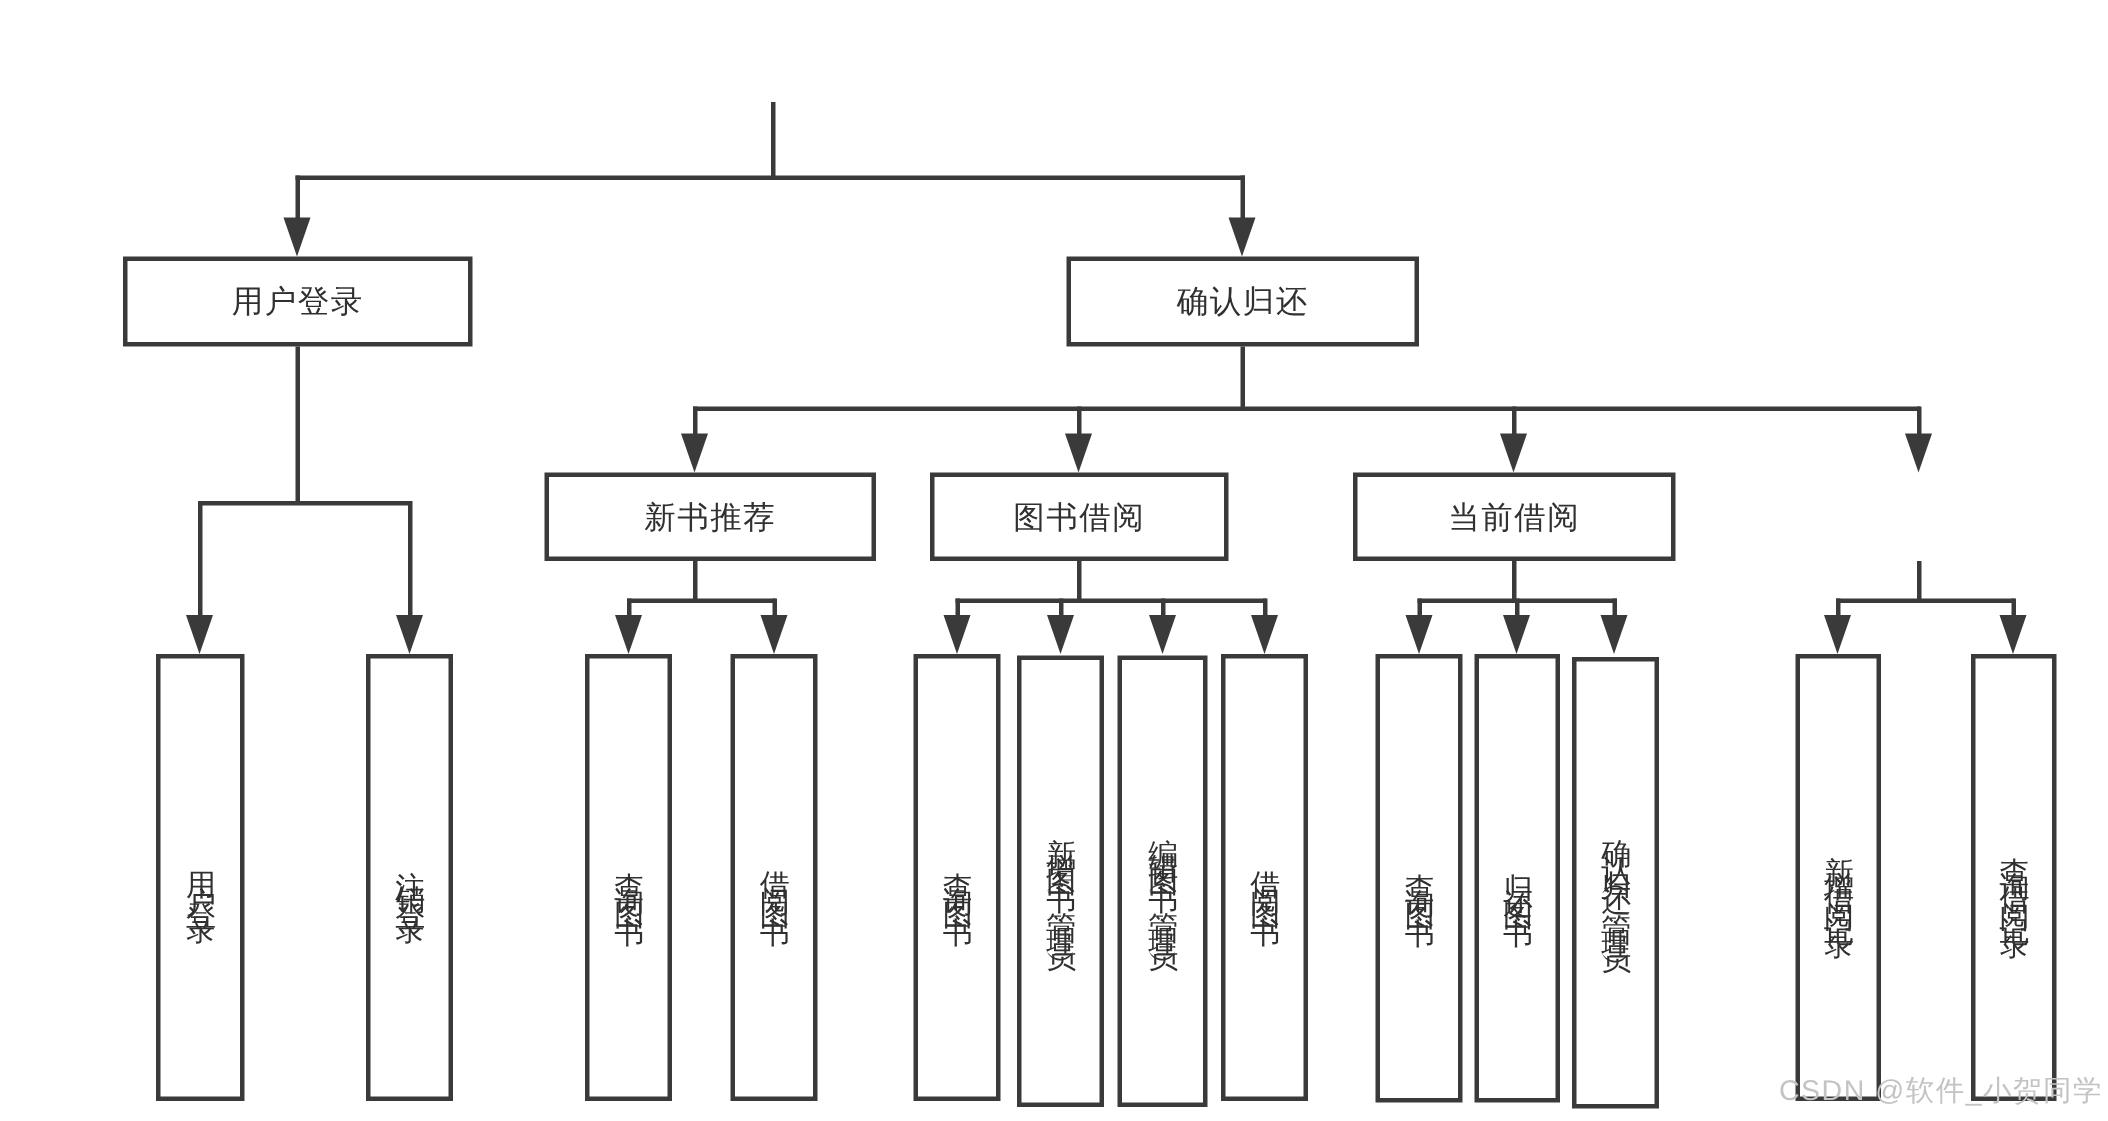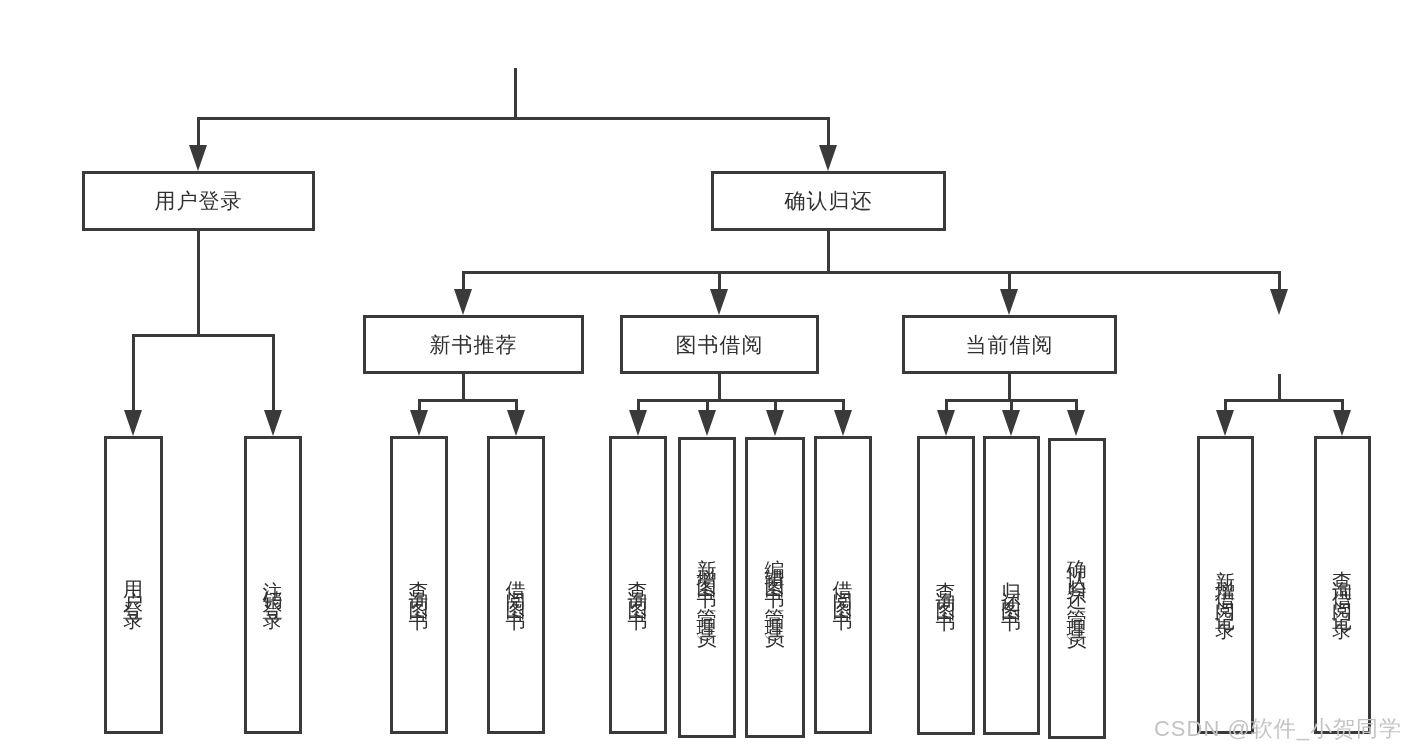--- a/index.html
+++ b/index.html
@@ -49,21 +49,21 @@
   
   .ah{
     position:absolute;width:0;height:0;
     border-left:9px solid transparent;
     border-right:9px solid transparent;
     border-top:26px solid var(--line);
   }
   .watermark{
     position:absolute;
     top:714px;right:3px;
-    font-size:22px;
+    font-size:19px;
     color:var(--wm);
     letter-spacing:1px;
     z-index:5;
   }
 </style>
 </head>
 <body>
 
 <div class="canvas">
 

